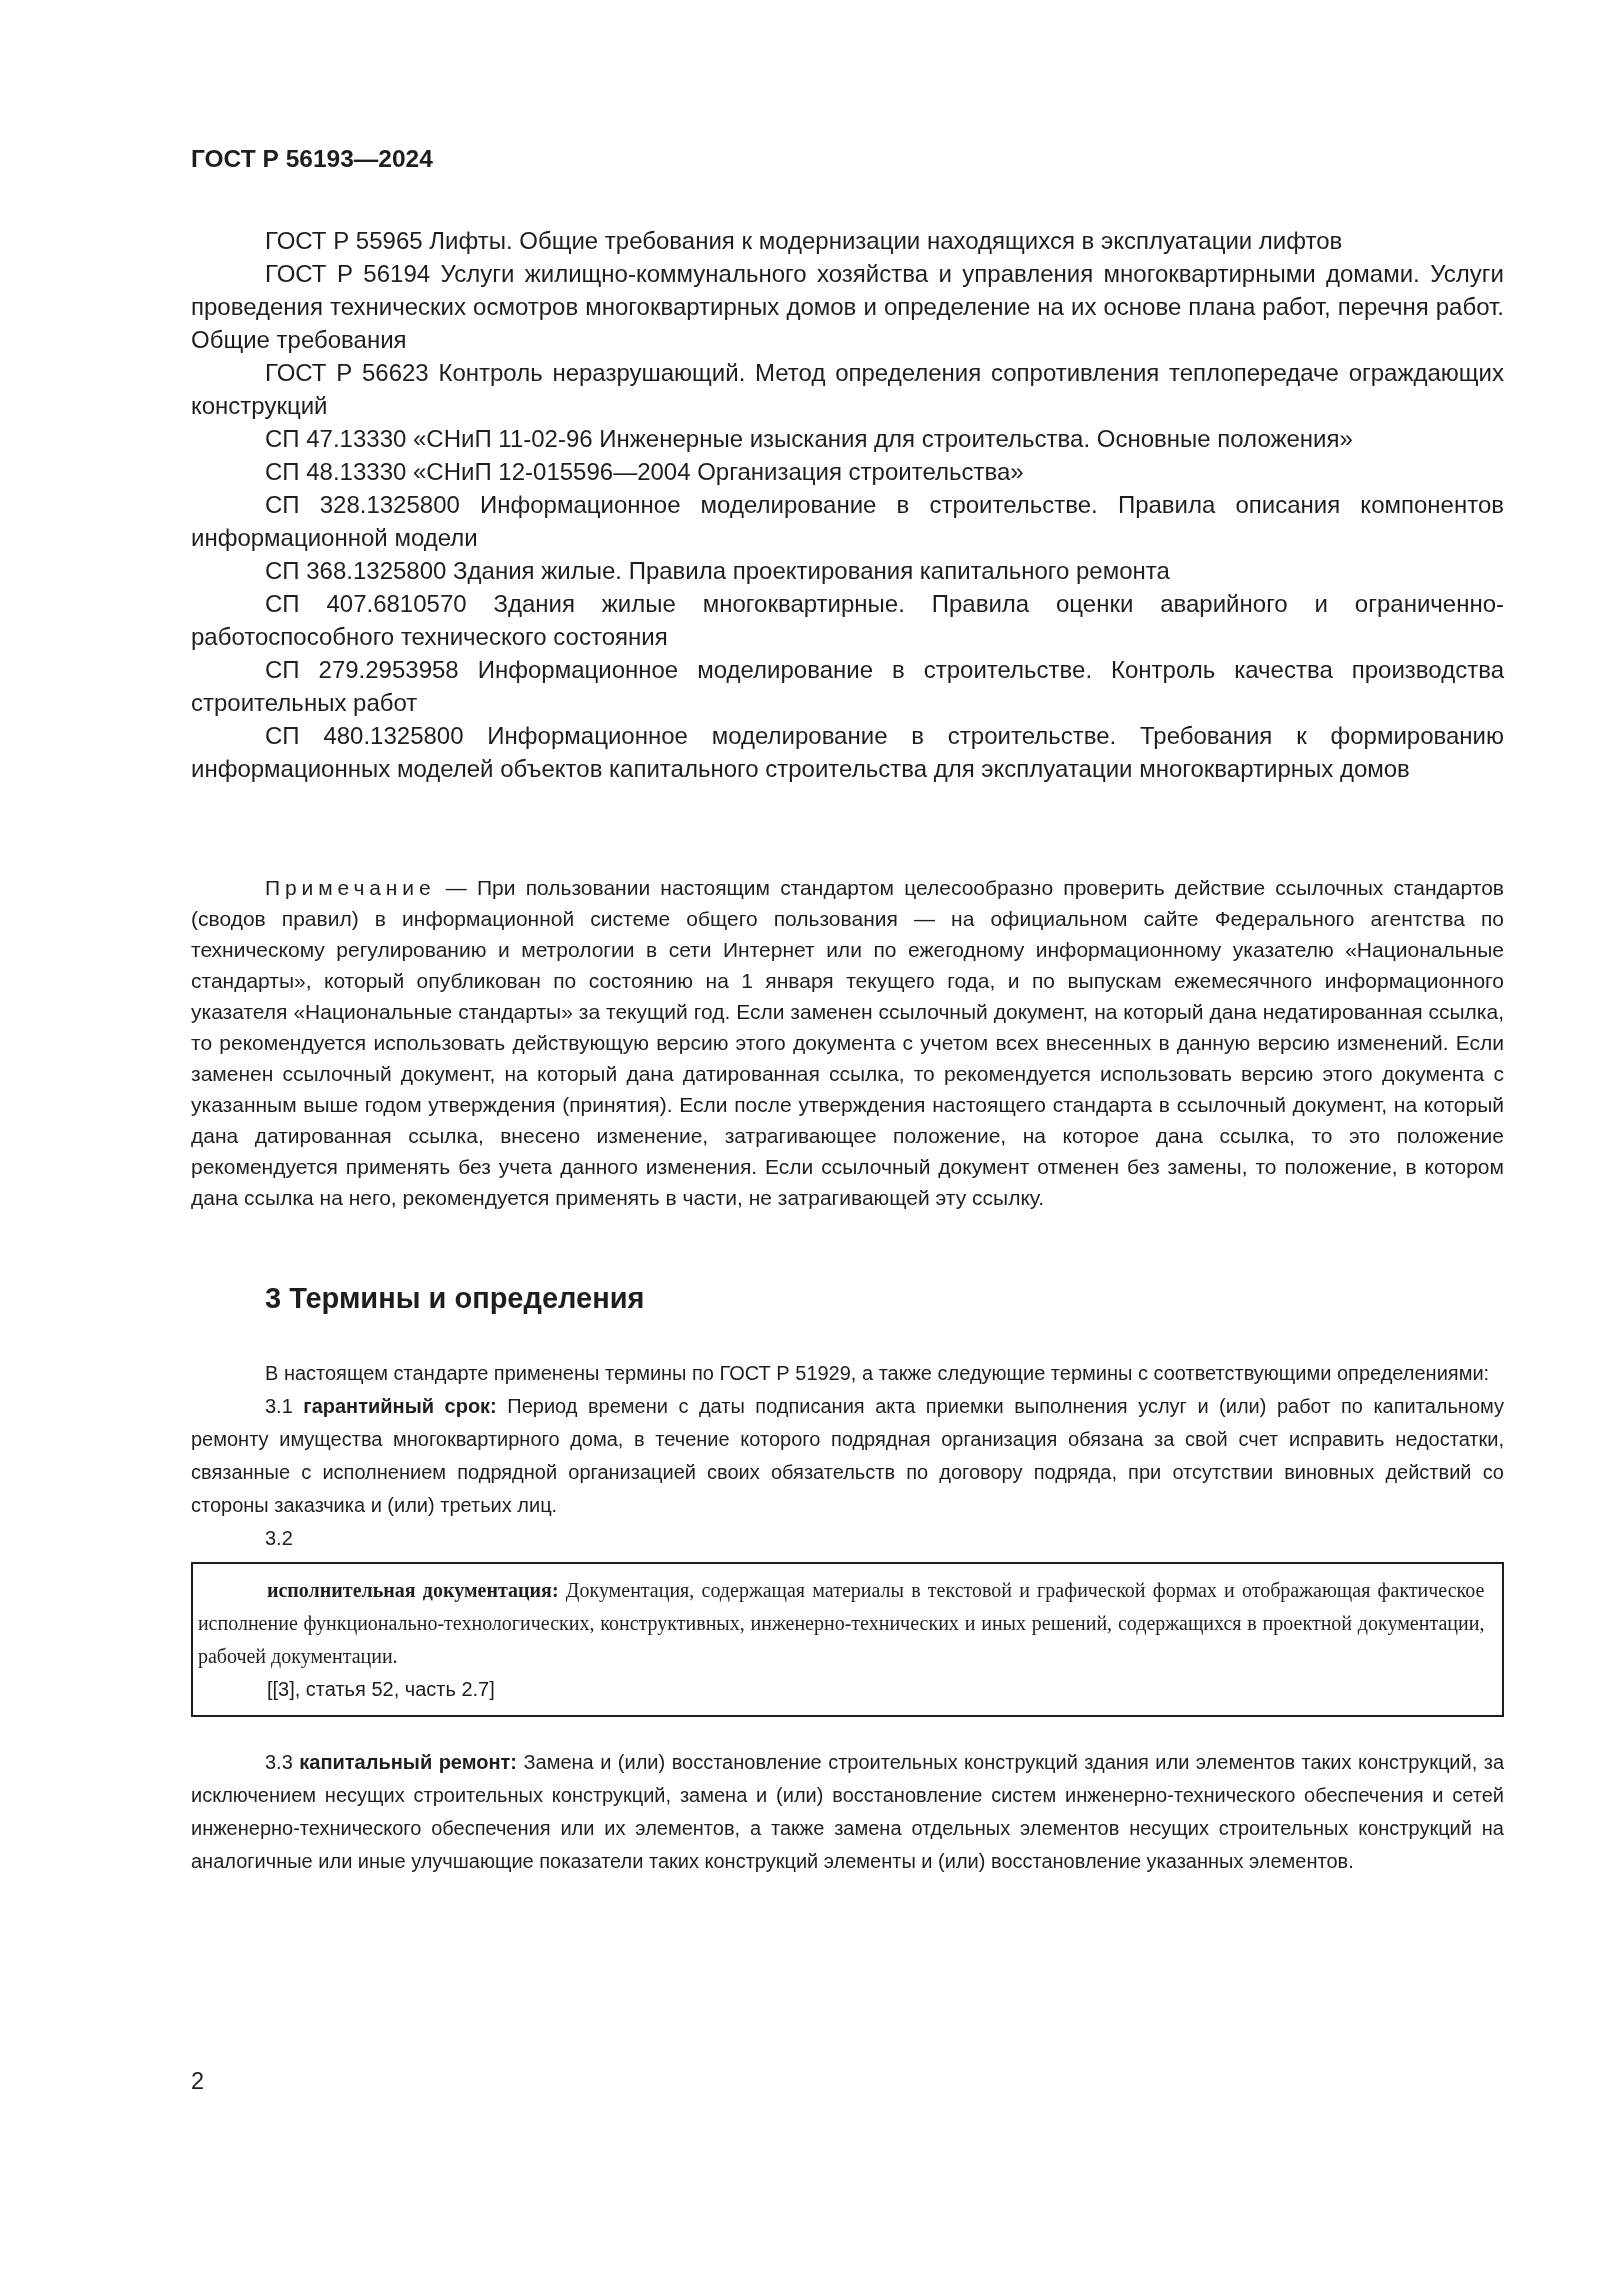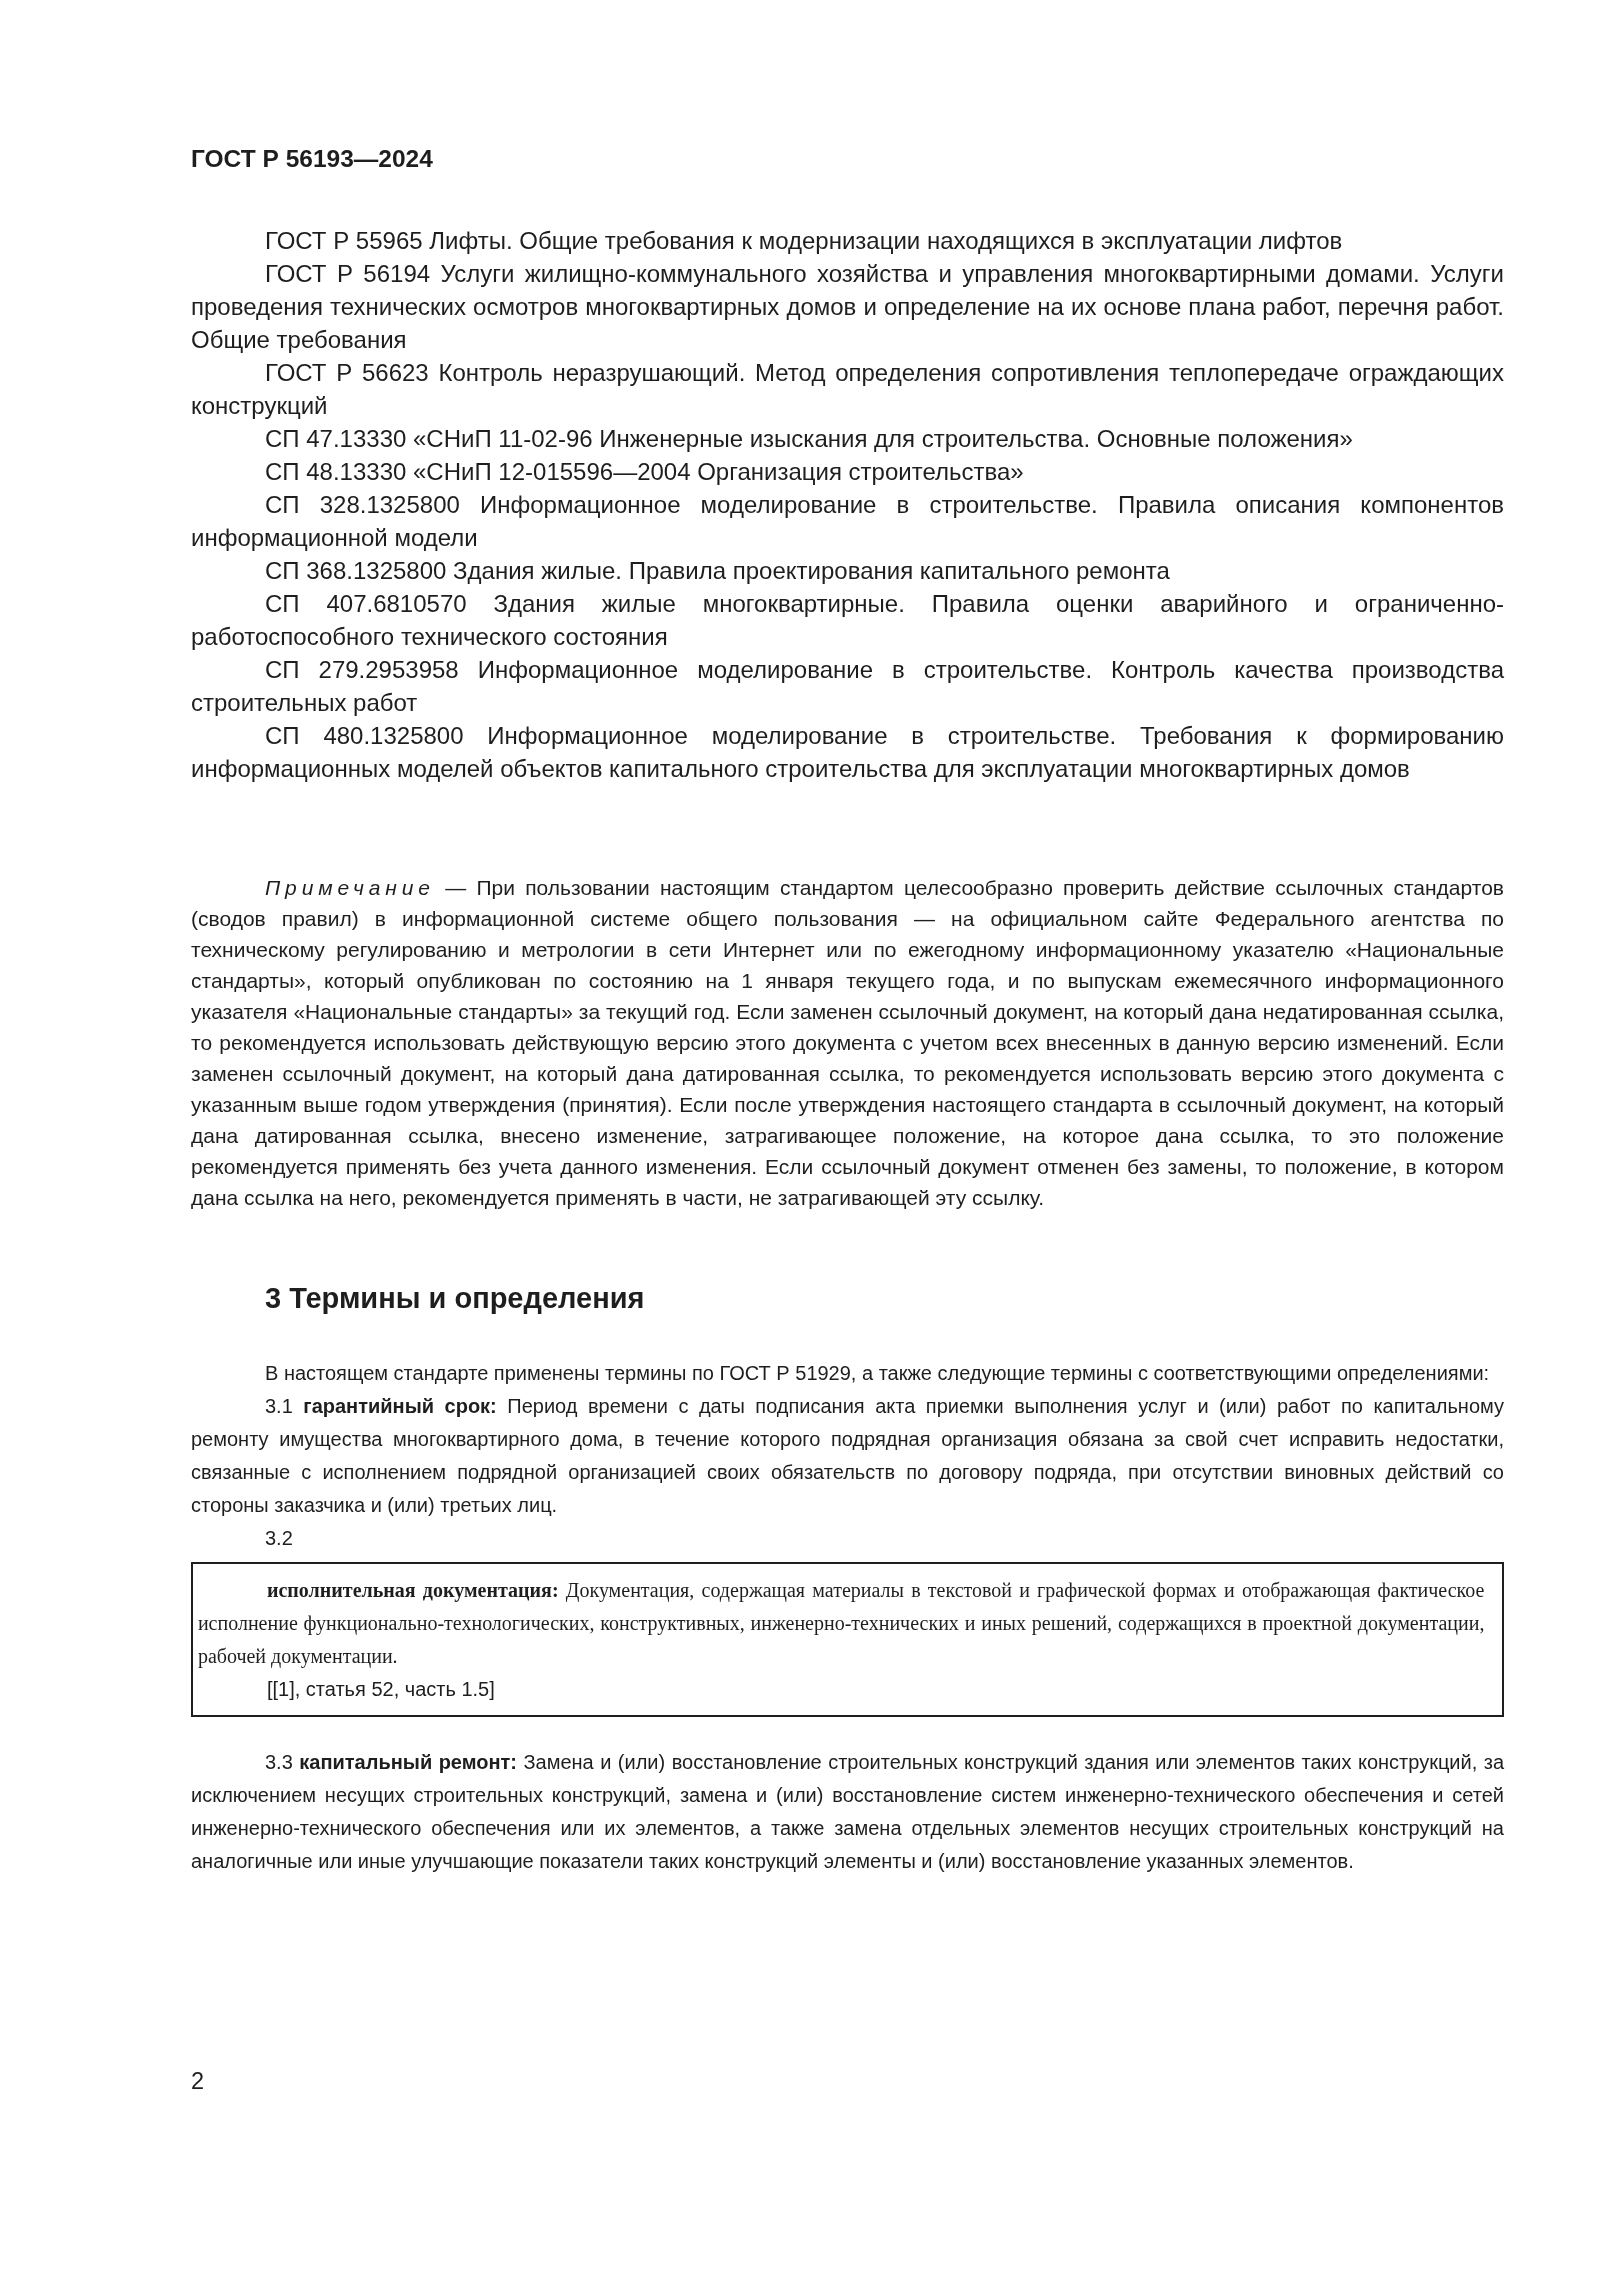--- a/index.html
+++ b/index.html
@@ -2,21 +2,21 @@
 <html><head>
 <meta charset="utf-8">
 <style>
   html, body { margin: 0; padding: 0; background: #ffffff; }
   body { width: 1621px; height: 2293px; position: relative; overflow: hidden;
          font-family: "Liberation Sans", sans-serif; color: #1e1e1e; }
   .doc-id { position: absolute; left: 191px; top: 145px; font-weight: bold; font-size: 24.5px; letter-spacing: 0; }
   .refs { position: absolute; left: 191px; top: 224px; width: 1313px; font-size: 24px; line-height: 33px; }
   .p { margin: 0; text-indent: 74px; text-align: justify; text-align-last: left; }
   .note { position: absolute; left: 191px; top: 872px; width: 1313px; font-size: 21px; line-height: 31px; }
-  .note .label { letter-spacing: 4.9px; font-style: italic; }
+  .note .label { letter-spacing: 4.9px; }
   .sec-title { position: absolute; left: 265px; top: 1282px; font-size: 29px; font-weight: bold; margin: 0; }
   .terms { position: absolute; left: 191px; top: 1357px; width: 1313px; font-size: 20px; line-height: 33px; }
   .terms b { font-weight: bold; }
   .def-box { border: 2.5px solid #1e1e1e; margin: 6.9px 0 0 0; padding: 9.8px 17.6px 9.8px 4.9px; box-sizing: border-box; width: 1313px; }
   .def-box .p { text-indent: 69px; font-family: Liberation Serif, serif; }
   .source { margin: 0; padding-left: 69px; }
   .after-box { margin-top: 29px; }
   .page-num { position: absolute; left: 191px; top: 2068px; font-size: 23.5px; }
 </style>
 </head>
@@ -44,20 +44,20 @@
 <h2 class="sec-title">3 Термины и определения</h2>
 
 <div class="terms">
   <p class="p">В настоящем стандарте применены термины по ГОСТ Р 51929, а также следующие термины с соответствующими определениями:</p>
 
   <p class="p"><span>3.1</span> <b>гарантийный срок:</b><span> Период времени с даты подписания акта приемки выполнения услуг и (или) работ по капитальному ремонту имущества многоквартирного дома, в течение которого подрядная организация обязана за свой счет исправить недостатки, связанные с исполнением подрядной организацией своих обязательств по договору подряда, при отсутствии виновных действий со стороны заказчика и (или) третьих лиц.</span></p>
 
   <p class="p">3.2</p>
   <div class="def-box">
     <p class="p"><b>исполнительная документация:</b><span> Документация, содержащая материалы в текстовой и графической формах и отображающая фактическое исполнение функционально-технологических, конструктивных, инженерно-технических и иных решений, содержащихся в проектной документации, рабочей документации.</span></p>
-    <p class="source">[[1], статья 52, часть 1.5]</p>
+    <p class="source">[[3], статья 52, часть 2.7]</p>
   </div>
 
   <p class="p after-box"><span>3.3</span> <b>капитальный ремонт:</b><span> Замена и (или) восстановление строительных конструкций здания или элементов таких конструкций, за исключением несущих строительных конструкций, замена и (или) восстановление систем инженерно-технического обеспечения и сетей инженерно-технического обеспечения или их элементов, а также замена отдельных элементов несущих строительных конструкций на аналогичные или иные улучшающие показатели таких конструкций элементы и (или) восстановление указанных элементов.</span></p>
 </div>
 
 <div class="page-num">2</div>
 
 
 </body></html>

